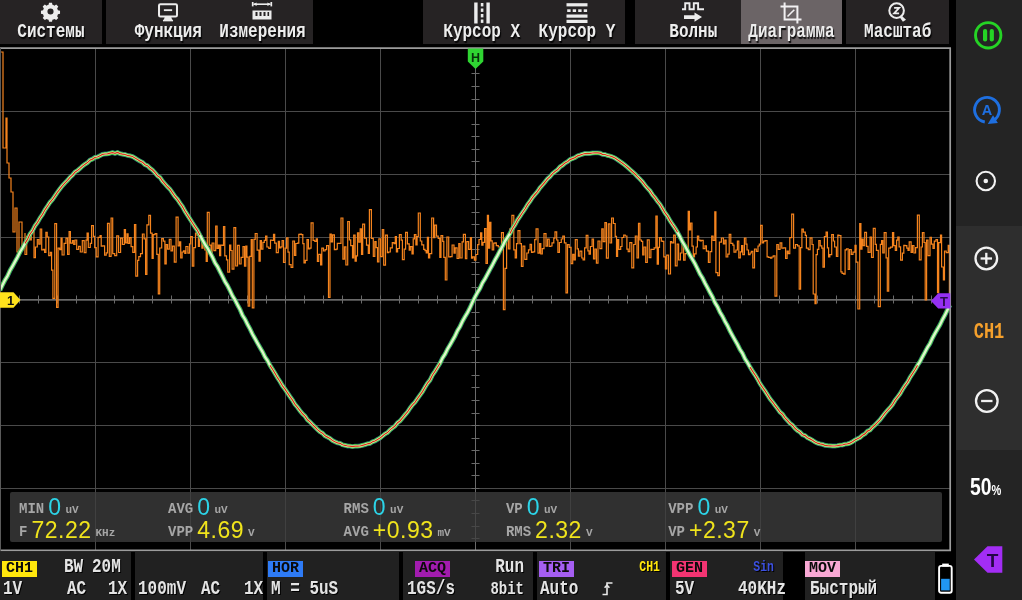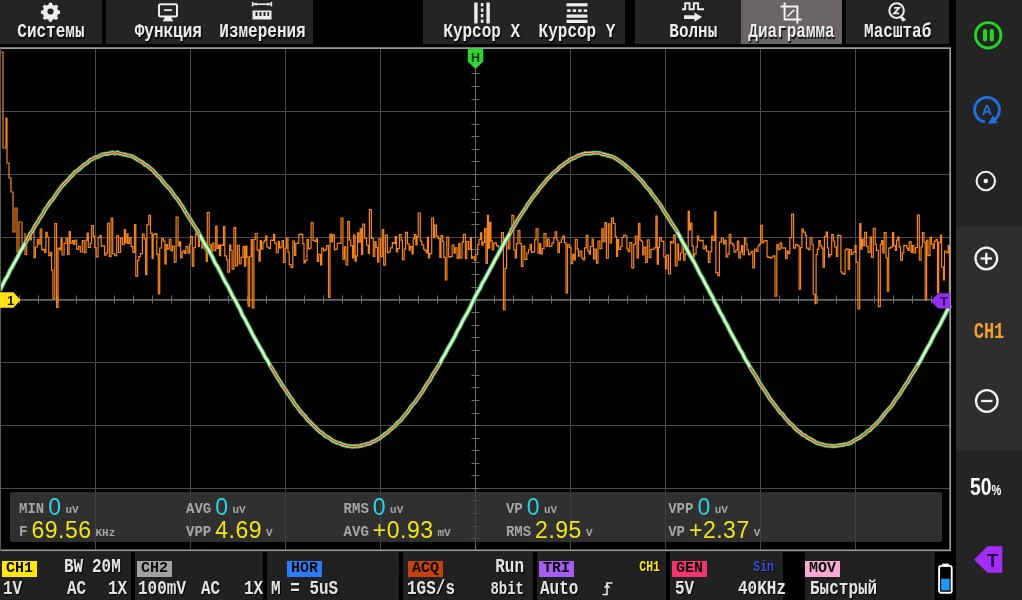--- a/index.html
+++ b/index.html
@@ -255,64 +255,63 @@
               <path d="M8.1,6.9 h5 l-5,5.4 h5" stroke-width="1.8"></path>
               <path d="M15.2,14.2 l4.8,4.6 -3.1,1.9 -3.4,-4.7 Z" fill="#ececec" stroke="none"></path>
             </g>
           </svg></div>
         <div class="tlabel">Масштаб</div>
       </div>
     </div>
 <div id="mpanel">
       <div class="mcell" style="left:0.0px">
 <div class="mrow"><span class="mlab">MIN</span><span class="mval cy">0</span><span class="munit">uV</span></div>
-<div class="mrow"><span class="mlab">F</span><span class="mval ye">69.56</span><span class="munit">KHz</span></div>
-      </div>
-      <div class="mcell" style="left:167px">
+<div class="mrow"><span class="mlab">F</span><span class="mval ye">72.22</span><span class="munit">KHz</span></div>
+      </div>
+      <div class="mcell" style="left:149px">
 <div class="mrow"><span class="mlab">AVG</span><span class="mval cy">0</span><span class="munit">uV</span></div>
 <div class="mrow"><span class="mlab">VPP</span><span class="mval ye">4.69</span><span class="munit">V</span></div>
       </div>
       <div class="mcell" style="left:324.6px">
 <div class="mrow"><span class="mlab">RMS</span><span class="mval cy">0</span><span class="munit">uV</span></div>
 <div class="mrow"><span class="mlab">AVG</span><span class="mval ye">+0.93</span><span class="munit">mV</span></div>
       </div>
       <div class="mcell" style="left:486.9px">
 <div class="mrow"><span class="mlab">VP</span><span class="mval cy">0</span><span class="munit">uV</span></div>
-<div class="mrow"><span class="mlab">RMS</span><span class="mval ye">2.95</span><span class="munit">V</span></div>
+<div class="mrow"><span class="mlab">RMS</span><span class="mval ye">2.32</span><span class="munit">V</span></div>
       </div>
       <div class="mcell" style="left:649.2px">
 <div class="mrow"><span class="mlab">VPP</span><span class="mval cy">0</span><span class="munit">uV</span></div>
 <div class="mrow"><span class="mlab">VP</span><span class="mval ye">+2.37</span><span class="munit">V</span></div>
       </div>
     </div>
 <div id="bbar">
 <div class="sec" style="left:0;width:131px">
  <div class="r1"><span class="badge" style="background:#ffe60c;margin-left:2px">CH1</span><span class="bt" style="position:absolute;left:64px">BW</span><span class="bt" style="position:absolute;left:92px">20M</span></div>
  <div class="r2">
           <span class="bt" style="position:absolute;left:3px">1V</span>
           <span class="bt" style="position:absolute;left:67px">AC</span>
           <span class="bt" style="position:absolute;left:108px">1X</span>
         </div>
       </div>
 <div class="sec" style="left:135px;width:128px">
- <div class="r1"><span class="badge" style="background:#a2a2a2;margin-left:2px">CH2</span></div>
  <div class="r2">
           <span class="bt" style="position:absolute;left:3px">100mV</span>
           <span class="bt" style="position:absolute;left:66px">AC</span>
           <span class="bt" style="position:absolute;left:109px">1X</span>
         </div>
       </div>
 <div class="sec" style="left:267px;width:132px">
- <div class="r1"><span class="badge" style="background:#2e7bf6;margin-left:20px">HOR</span></div>
+ <div class="r1"><span class="badge" style="background:#2e7bf6;margin-left:1px">HOR</span></div>
  <div class="r2">
           <span class="bt" style="position:absolute;left:4px">M = 5uS</span>
         </div>
       </div>
 <div class="sec" style="left:403px;width:130px">
- <div class="r1"><span class="badge" style="background:#c2410c;margin-left:5px">ACQ</span><span class="bt" style="position:absolute;right:9px">Run</span></div>
+ <div class="r1"><span class="badge" style="background:#a21caf;margin-left:12px">ACQ</span><span class="bt" style="position:absolute;right:9px">Run</span></div>
  <div class="r2">
           <span class="bt" style="position:absolute;left:4px">1GS/s</span>
           <span class="bt" style="position:absolute;right:9px;font-size:14px">8bit</span>
         </div>
       </div>
 <div class="sec" style="left:537px;width:129px">
  <div class="r1"><span class="badge" style="background:#a55ef2;margin-left:2px">TRI</span><span class="bt" style="position:absolute;right:6px;color:#ffe60c;font-size:11.5px">CH1</span></div>
  <div class="r2">
           <span class="bt" style="position:absolute;left:3px">Auto</span>
           <span style="position:absolute;left:65px"><svg width="12" height="17" viewBox="0 0 12 17" style="vertical-align:-2px">

